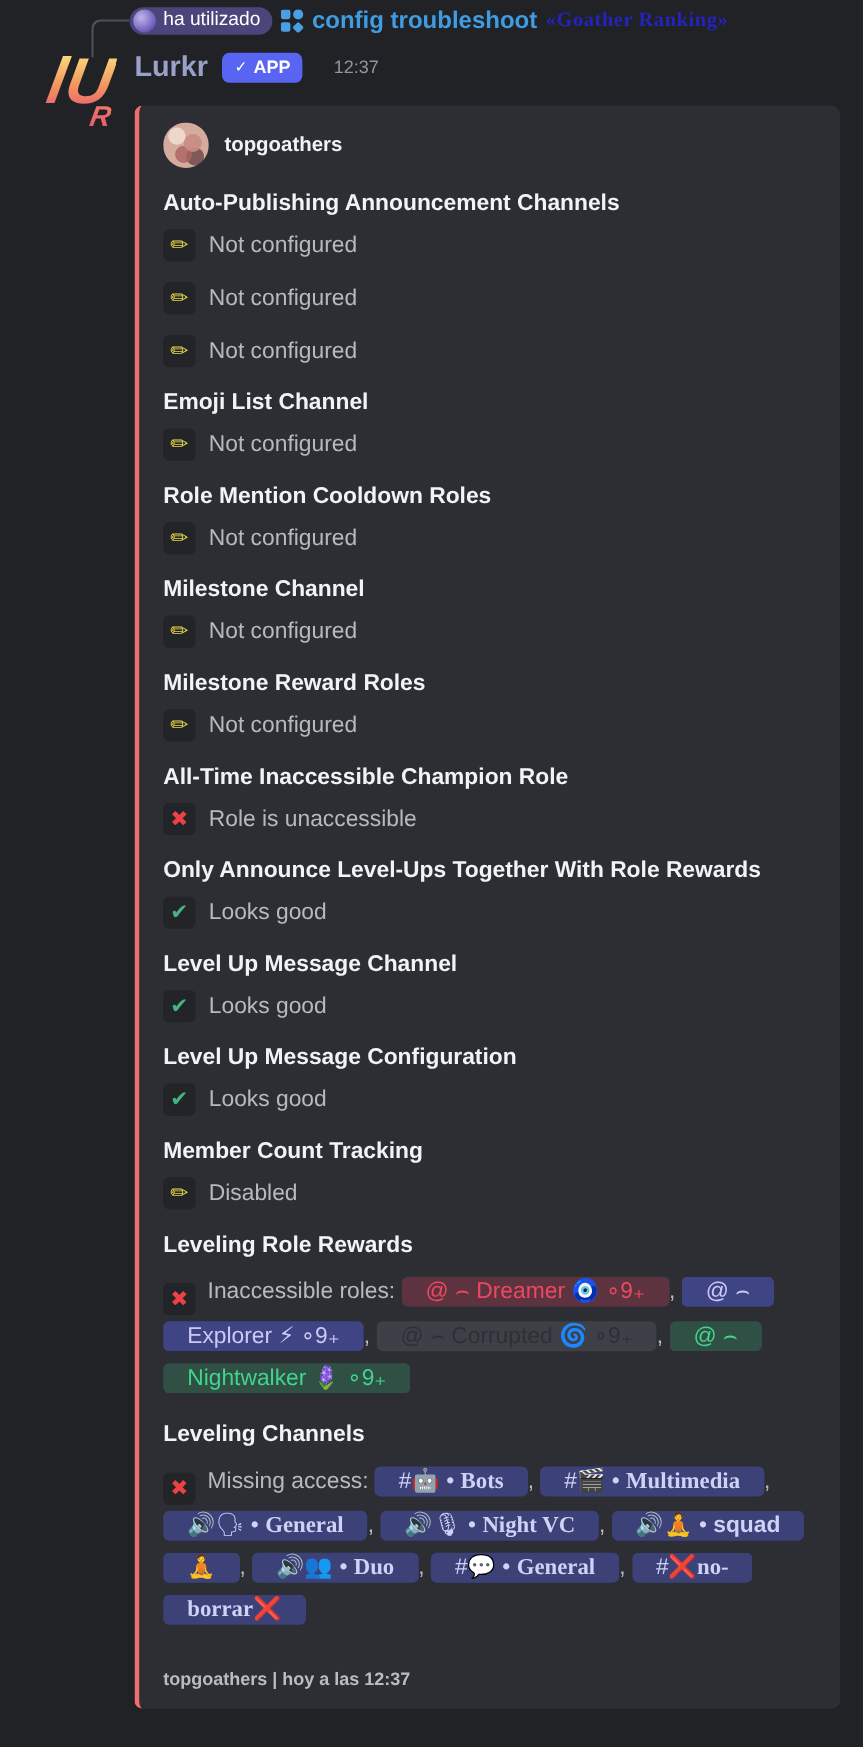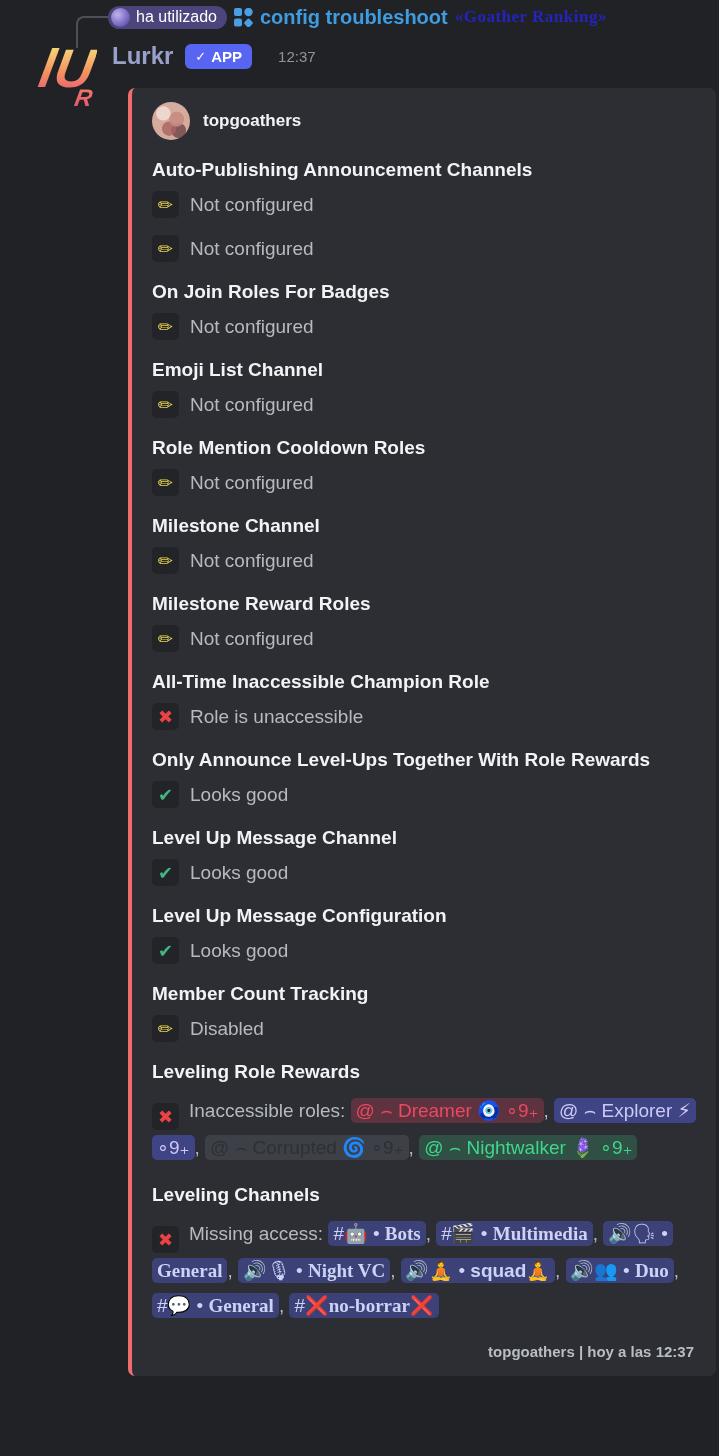--- a/index.html
+++ b/index.html
@@ -55,21 +55,21 @@
   }
   .username{color:#99a0c9;font-size:24px;font-weight:600;cursor:pointer;}
   .app-badge{
     background:#5865f2;color:#fff;font-size:15px;font-weight:700;
     border-radius:6px;padding:4px 10px;display:inline-flex;align-items:center;gap:5px;
   }
   .badge-check{font-size:13px;font-family:"DejaVu Sans",sans-serif;}
   .timestamp{color:#8e959e;font-size:15px;margin-left:14px;}
   
   .embed{
-    position:absolute;left:128px;top:88px;width:588px;box-sizing:border-box;
+    position:absolute;left:112px;top:88px;width:588px;box-sizing:border-box;
     background:#2c2e34;border-left:4px solid #ef6e6e;border-radius:7px;
     padding:14px 22px 16px 20px;
   }
   .author-row{display:flex;align-items:center;gap:13px;}
   .author-avatar{
     width:38px;height:38px;border-radius:50%;flex:none;cursor:pointer;
     background:
       radial-gradient(circle at 30% 30%,rgba(240,220,210,0.9) 0 18%,transparent 20%),
       radial-gradient(circle at 65% 45%,rgba(200,140,130,0.9) 0 22%,transparent 24%),
       radial-gradient(circle at 45% 70%,rgba(170,100,95,0.8) 0 20%,transparent 22%),
@@ -88,27 +88,27 @@
     display:inline-flex;align-items:center;justify-content:center;
     font-size:18px;font-weight:700;font-family:"DejaVu Sans",sans-serif;
   }
   .rich-value{
     margin-top:8px;font-size:19px;color:#b5bac1;font-weight:500;line-height:35px;
   }
   .rich-value .status-icon{
     display:inline-flex;vertical-align:-6px;margin-right:10px;
   }
   .pill{
-    border-radius:5px;padding:2px 5px;font-weight:500;cursor:pointer;
+    border-radius:5px;padding:2px 20px;font-weight:500;cursor:pointer;
     -webkit-box-decoration-break:clone;box-decoration-break:clone;
   }
   .ch-name{font-weight:700;}
   .ch-name.serif{font-family:"Liberation Serif","DejaVu Serif",serif;}
   .mention-sep{color:#b5bac1;}
-  .embed-footer{margin-top:20px;font-size:15px;font-weight:700;color:#b8bdc4;text-align:right;}
+  .embed-footer{margin-top:32px;font-size:15px;font-weight:700;color:#b8bdc4;}
 </style>
 </head>
 <body>
 
 <div class="reply-spine"></div>
 
 <div class="reply-row">
   <span class="used-pill">
     <span class="reply-avatar"></span>
     <span>ha utilizado</span>
@@ -155,21 +155,20 @@
   </div>
 
   <div class="field">
     <div class="field-value">
       <span class="status-icon" style="color: rgb(229, 212, 76);">✏</span>
       <span class="value-text">Not configured</span>
     </div>
   </div>
 
   <div class="field">
-    <div class="field-name">On Join Roles For Badges</div>
     <div class="field-value">
       <span class="status-icon" style="color: rgb(229, 212, 76);">✏</span>
       <span class="value-text">Not configured</span>
     </div>
   </div>
 
   <div class="field">
     <div class="field-name">Emoji List Channel</div>
     <div class="field-value">
       <span class="status-icon" style="color: rgb(229, 212, 76);">✏</span>

